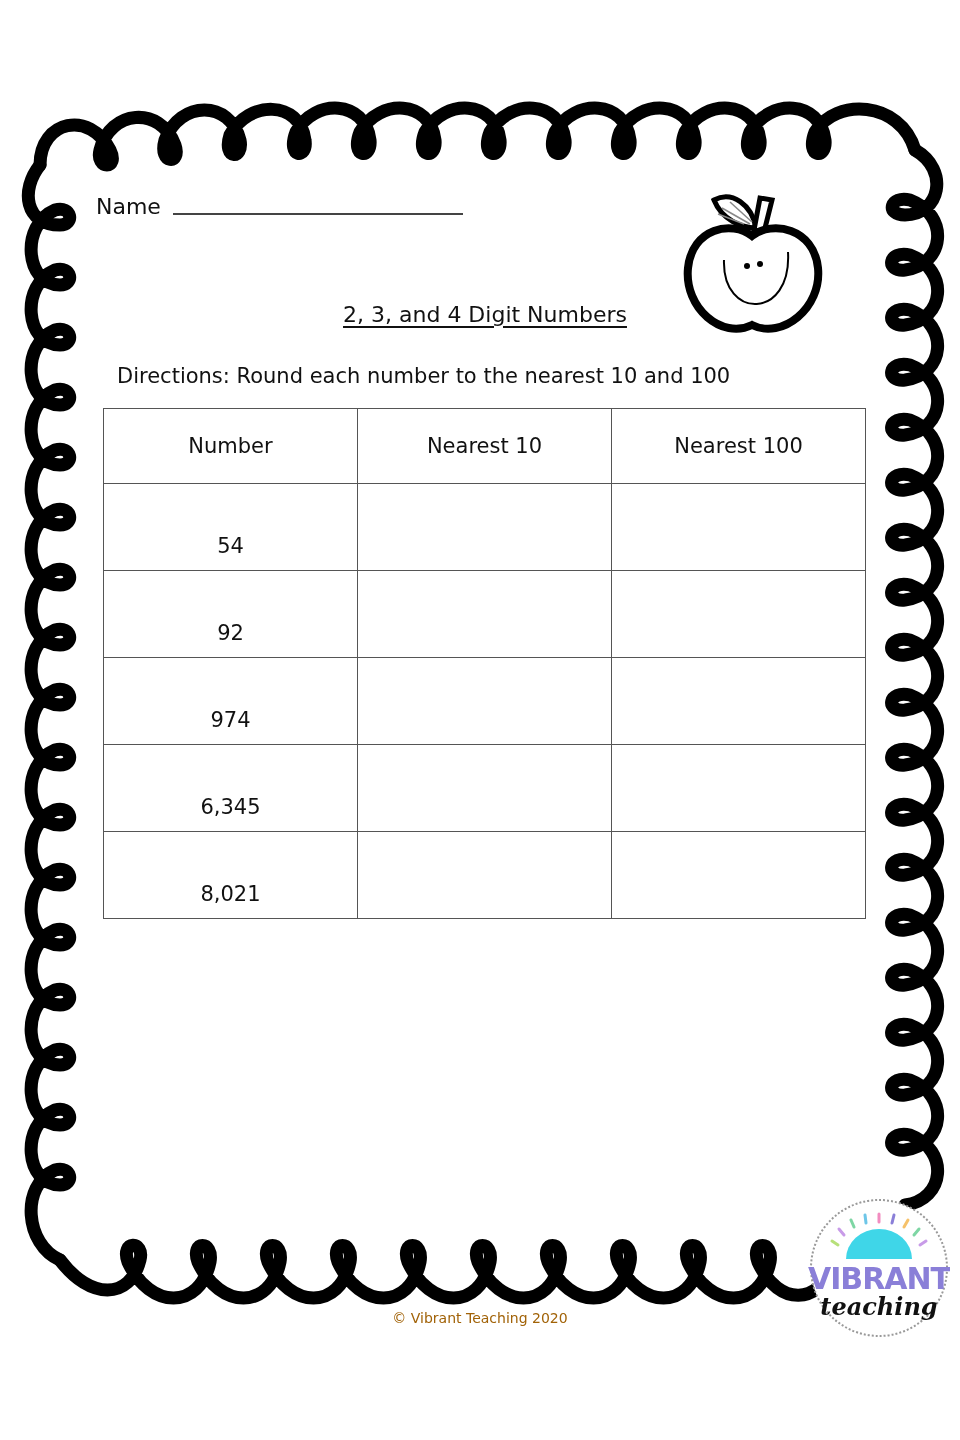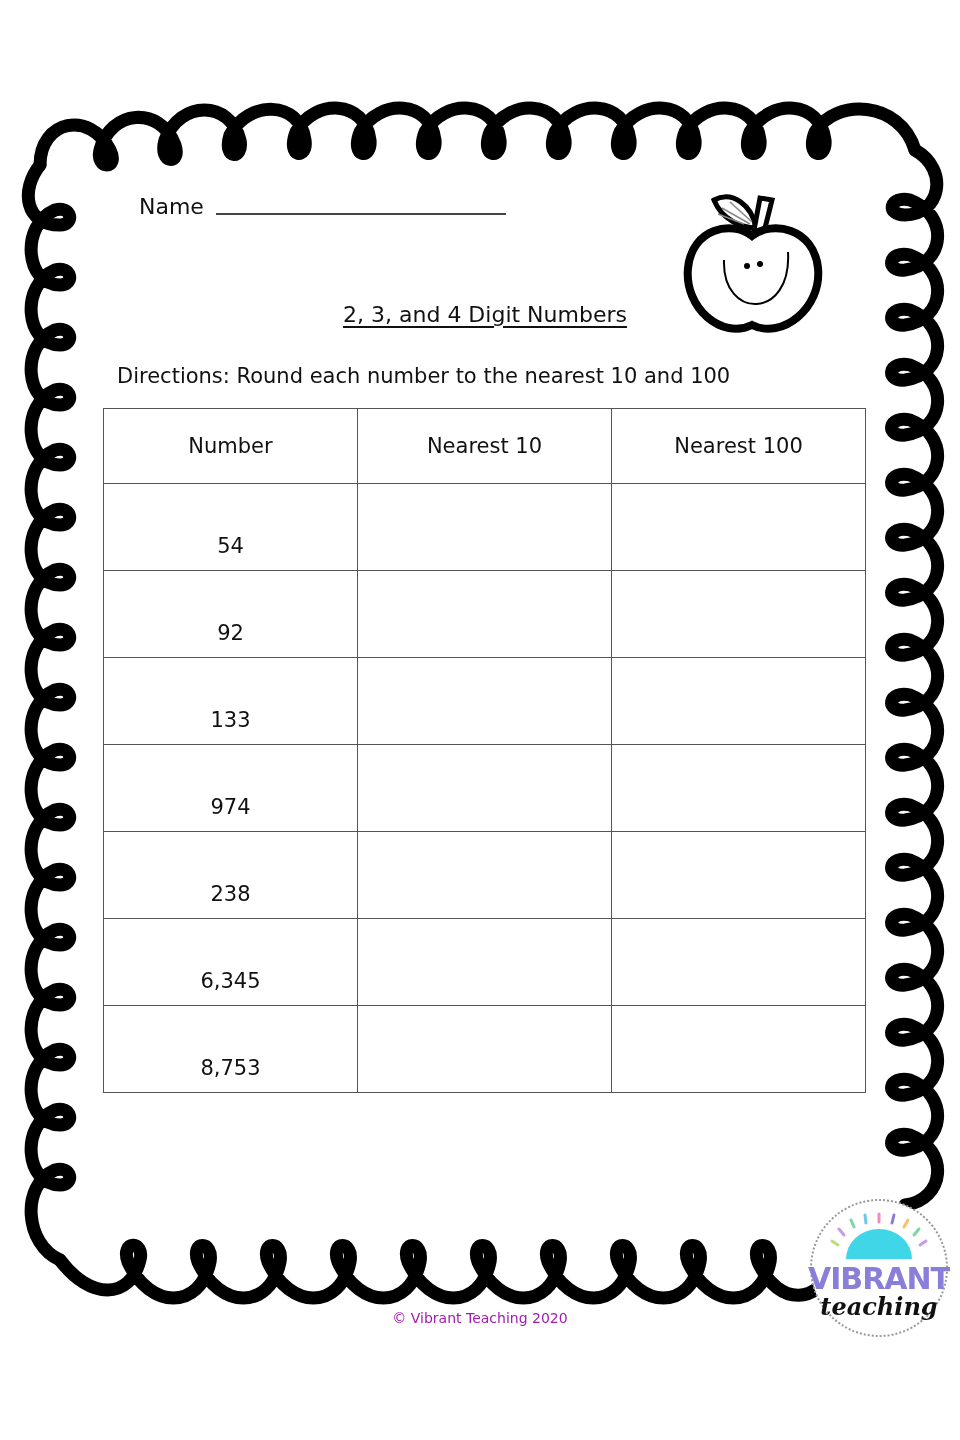--- a/index.html
+++ b/index.html
@@ -1,30 +1,30 @@
 <!DOCTYPE html>
 <html><head>
   <meta charset="utf-8">
   <style>
     html, body { margin:0; padding:0; background:#ffffff; }
     body { width:960px; height:1440px; position:relative; overflow:hidden;
       font-family: "DejaVu Sans", sans-serif; color:#111; }
     .border-svg { position:absolute; left:0; top:0; width:960px; height:1440px; }
-    .name-row { position:absolute; left:96px; top:194px; display:flex; align-items:flex-end;margin-left:43px; }
+    .name-row { position:absolute; left:96px; top:194px; display:flex; align-items:flex-end; }
     .name-label { font-size:22px; }
     .name-line { width:290px; height:0; border-bottom:2px solid #444; margin-left:12px; margin-bottom:4px; }
     .title { position:absolute; left:0; width:970px; top:302px; text-align:center; font-size:22px;
       text-decoration:underline; text-underline-offset:4px; }
     .directions { position:absolute; left:117px; top:364px; font-size:21px;text-align:center; }
     .apple { position:absolute; left:672px; top:180px; width:160px; height:160px; }
     table.ws { position:absolute; left:103px; top:408px; width:763px; border-collapse:collapse; }
     table.ws td, table.ws th { border:1.5px solid #555; width:33.3%; height:74px;
       text-align:center; vertical-align:bottom; padding:0 0 12px 0; font-weight:normal; font-size:21px; }
     table.ws th { height:74px; vertical-align:middle; padding:0;margin-top:24px; }
-    .footer { position:absolute; left:0; width:960px; top:1310px; text-align:center; font-size:14px; color:#a21caf; }
+    .footer { position:absolute; left:0; width:960px; top:1310px; text-align:center; font-size:14px; color:#a16207; }
     .logo { position:absolute; left:808px; top:1197px; width:142px; height:142px; }
   </style>
 </head>
 <body>
 
 <svg class="border-svg" viewBox="0 0 960 1440">
   <g fill="none" stroke="#000" stroke-width="13" stroke-linecap="round" stroke-linejoin="round">
 
     <path d="M40,165 C40,120 90,110 110,150 C120,170 95,170 100,150 C110,110 160,105 175,145
              C182,165 158,165 165,140 C180,100 230,100 240,140 C244,160 222,160 230,135
@@ -122,41 +122,31 @@
         <td>54</td>
         <td></td>
         <td></td>
       </tr>
   <tr>
         <td>92</td>
         <td></td>
         <td></td>
       </tr>
   <tr>
-        <td>133</td>
-        <td></td>
-        <td></td>
-      </tr>
-  <tr>
         <td>974</td>
-        <td></td>
-        <td></td>
-      </tr>
-  <tr>
-        <td>238</td>
         <td></td>
         <td></td>
       </tr>
   <tr>
         <td>6,345</td>
         <td></td>
         <td></td>
       </tr>
   <tr>
-        <td>8,753</td>
+        <td>8,021</td>
         <td></td>
         <td></td>
       </tr>
 </tbody>
   </table>
 
 <div class="footer">© Vibrant Teaching 2020</div>
 
 <svg class="logo" viewBox="0 0 142 142">
   <circle cx="71" cy="71" r="68" fill="#fff" stroke="#999" stroke-width="2" stroke-dasharray="2 2"></circle>

